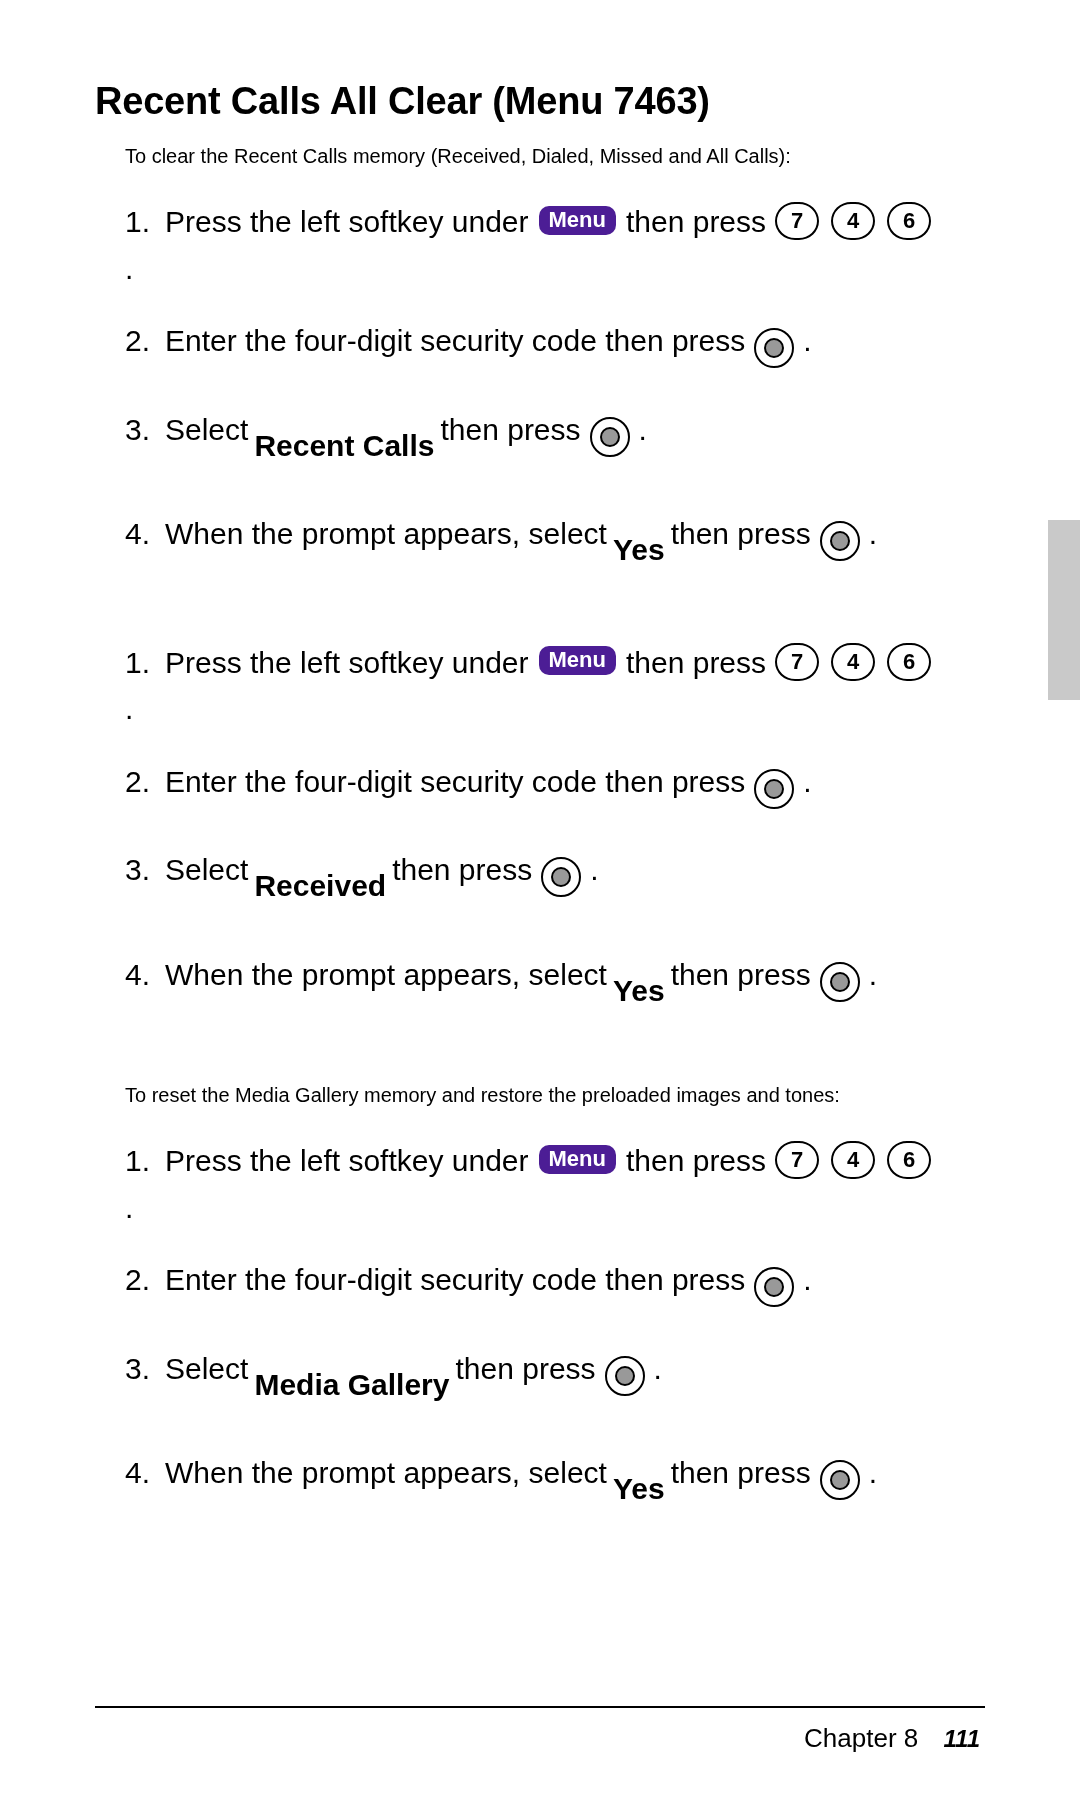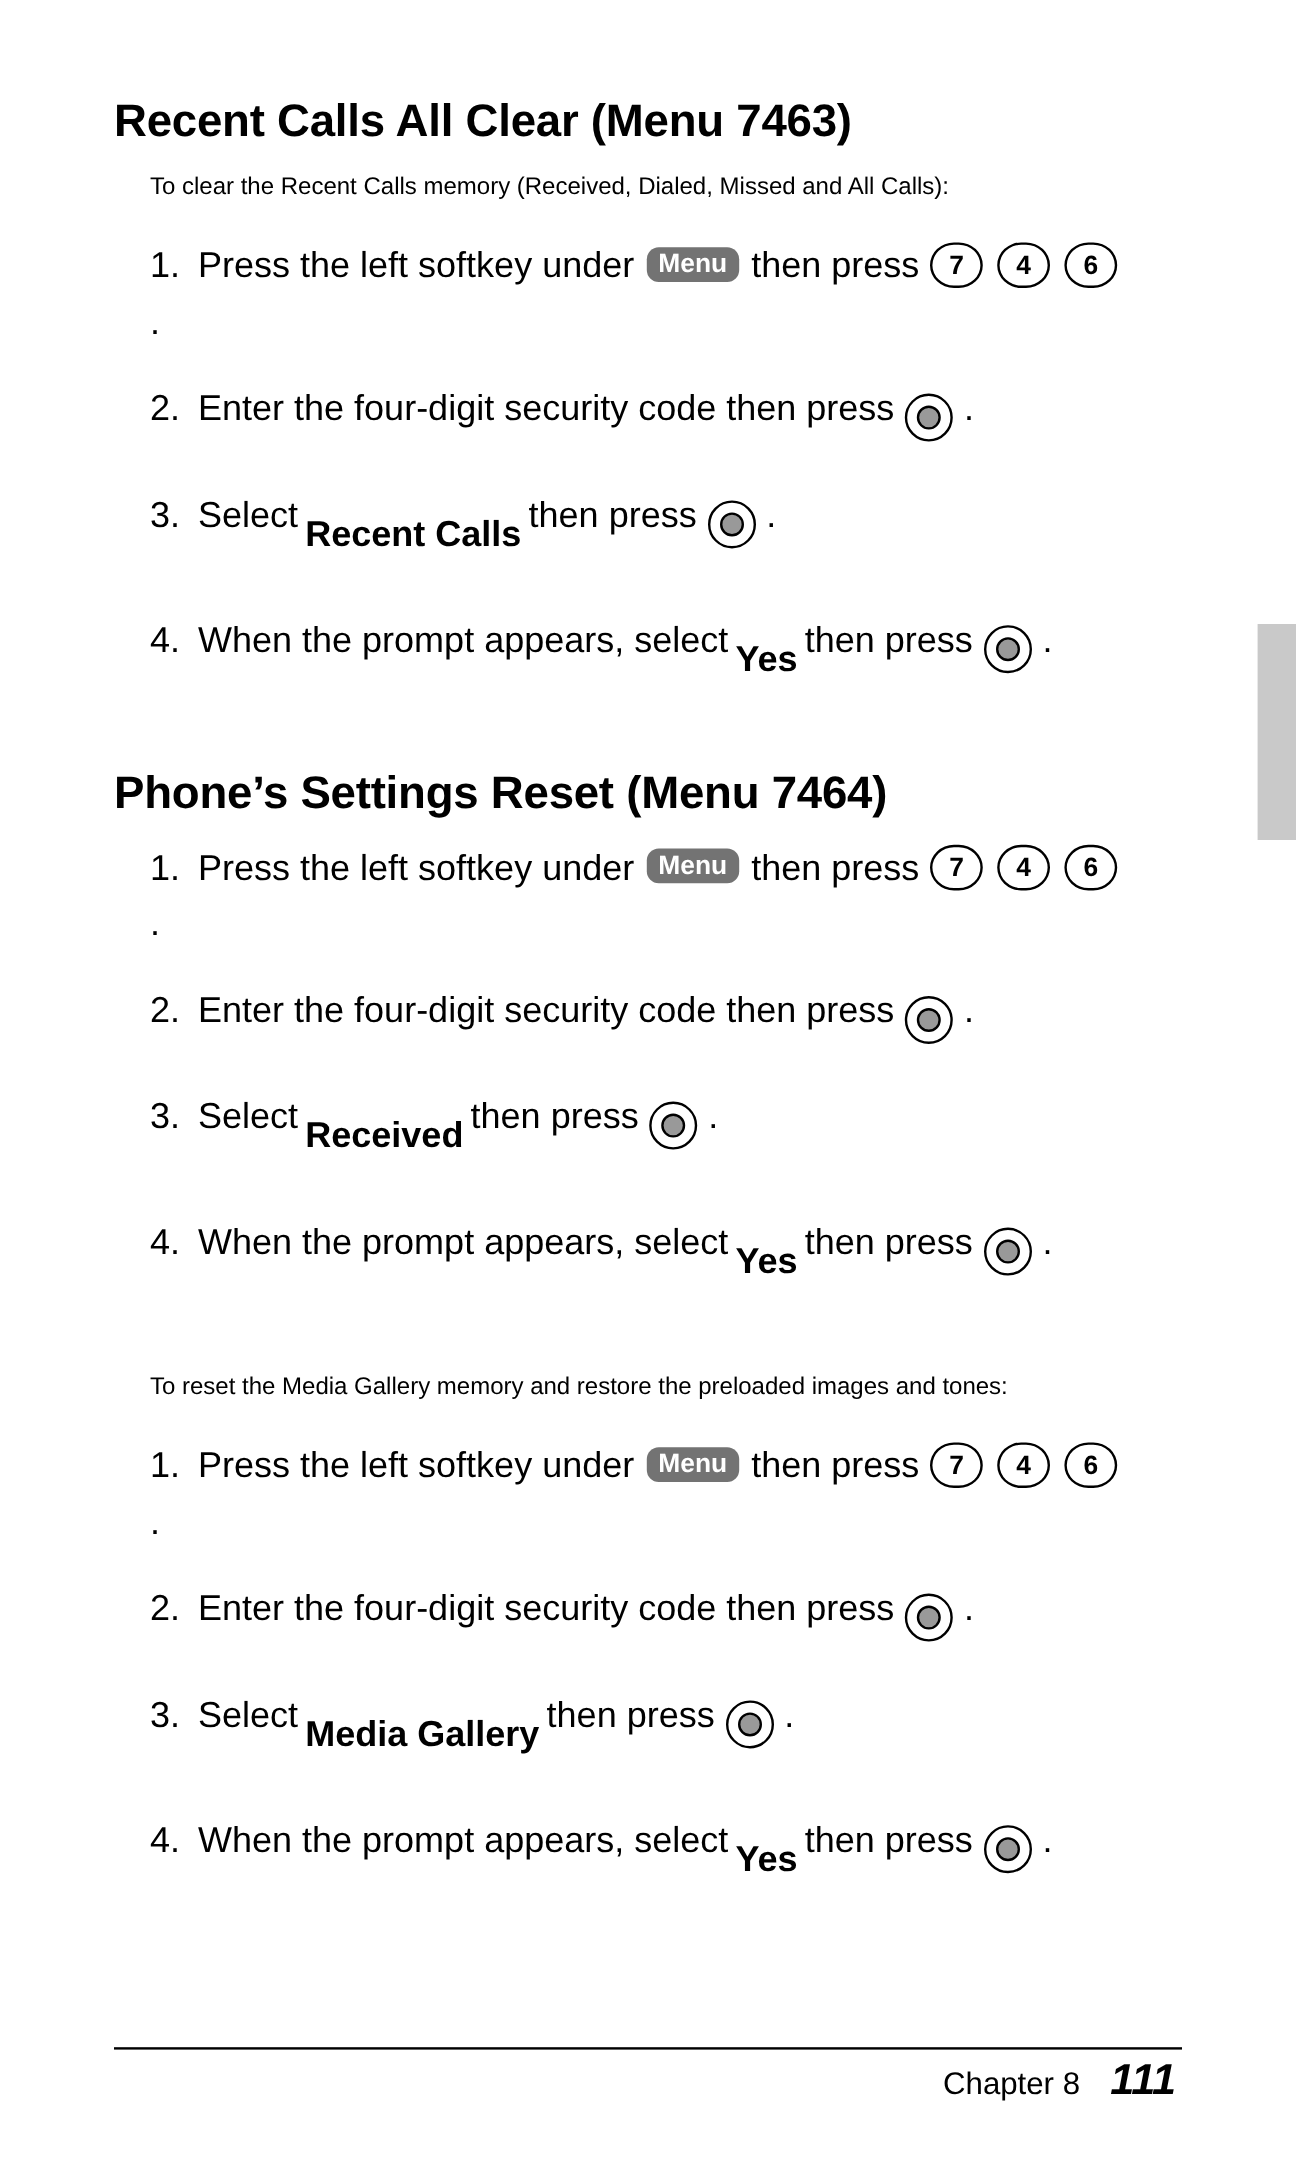--- a/index.html
+++ b/index.html
@@ -36,21 +36,21 @@
     margin:0 0 26px 30px;
     display:flex;
     align-items:center;
     flex-wrap:wrap;
     gap:0 6px;
   }
   .step .num{display:inline-block;width:34px;flex:0 0 34px;}
   b{font-weight:700;margin-top:32px;}
   .menu-pill{
     display:inline-flex;align-items:center;justify-content:center;
-    background:#737373;color:#fff;font-weight:700;font-size:22px;
+    background:#4c1d95;color:#fff;font-weight:700;font-size:22px;
     border-radius:10px;padding:3px 10px 4px;position:relative;top:-2px;
     line-height:1;margin:0 4px;
   }
   .digit-pill{
     display:inline-flex;align-items:center;justify-content:center;
     border:2.5px solid #000;border-radius:50%/55%;
     width:40px;height:34px;font-weight:700;font-size:22px;
     position:relative;top:-1px;margin:0 3px;line-height:1;
   }
   .ok-btn{
@@ -70,21 +70,21 @@
   .side-tab{
     position:absolute;right:0;top:520px;width:32px;height:180px;background:#c9c9c9;
   }
   .footer-rule{
     position:absolute;left:95px;right:95px;bottom:92px;height:2px;background:#000;
   }
   .footer{
     position:absolute;right:100px;bottom:46px;
     font-size:26px;
   }
-  .footer .pg{font-weight:700;font-style:italic;font-size:36px;margin-left:18px;}
+  .footer .pg{font-weight:700;font-style:italic;font-size:24px;margin-left:18px;}
 </style>
 </head>
 <body>
 
 <div class="page">
   <div class="side-tab"></div>
 
   <div class="content">
 
     <h2>Recent Calls All Clear (Menu 7463)</h2>
@@ -118,21 +118,20 @@
       <span class="num">4.</span>
       <span>When the prompt appears, select</span>
       <b>Yes</b>
       <span>then press</span>
       <span class="ok-btn"></span>
       <span>.</span>
     </div>
 
     <div class="sec-gap"></div>
 
-    <h2>Phone’s Settings Reset (Menu 7464)</h2>
 
     <div class="step">
       <span class="num">1.</span>
       <span>Press the left softkey under</span>
       <span class="menu-pill">Menu</span>
       <span>then press</span>
       <span class="digit-pill">7</span>
       <span class="digit-pill">4</span>
       <span class="digit-pill">6</span>
       <span>.</span>

